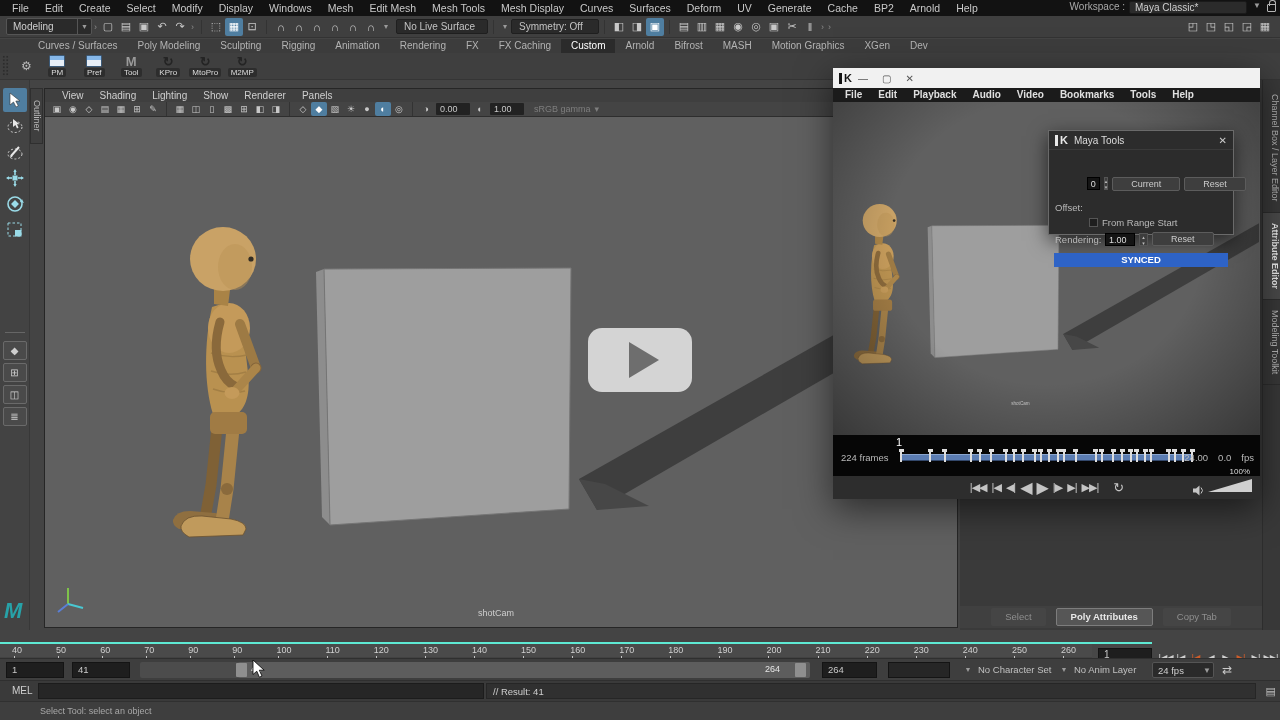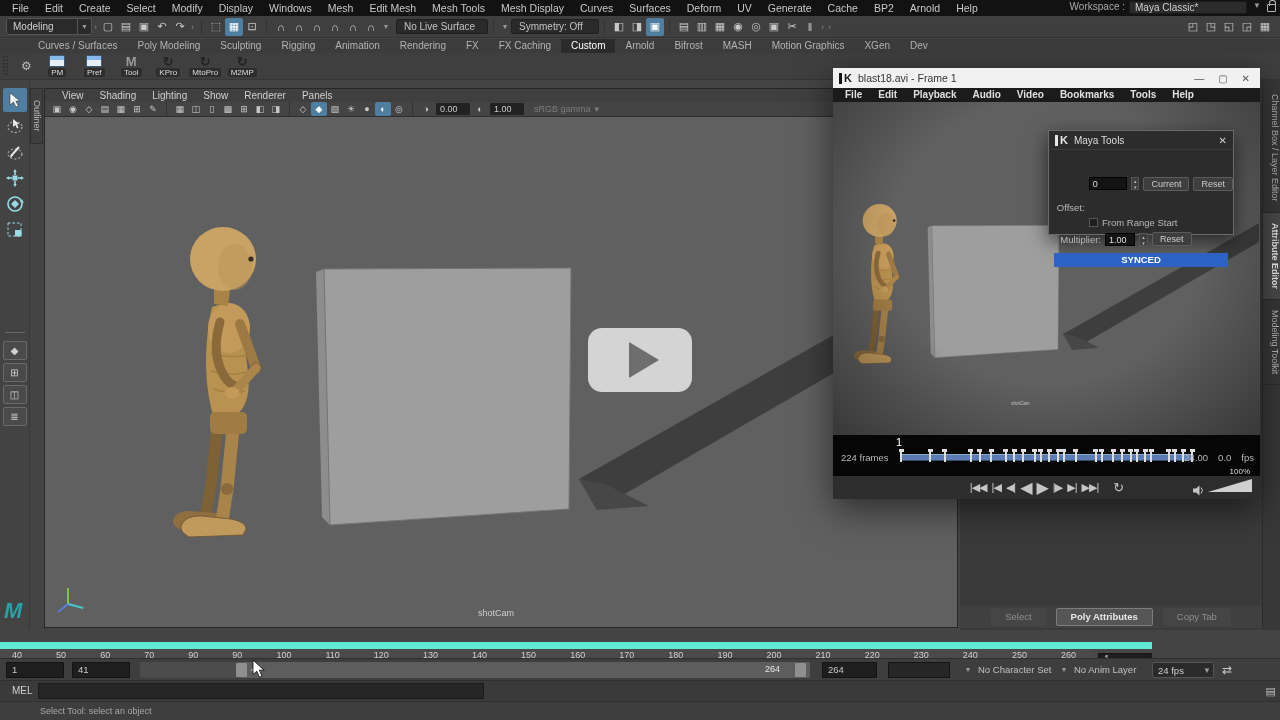--- a/index.html
+++ b/index.html
@@ -106,26 +106,26 @@
   
   .mtools { left:1048px; top:130px; width:186px; height:105px; background:#2c2c2c; border:1px solid #6a6a6a; box-shadow:0 6px 18px rgba(0,0,0,.6); z-index:50; font-size:9.5px; }
   .mt-title { height:19px; display:flex; align-items:center; padding:0 6px; border-bottom:1px solid #3a3a3a; }
   .mt-title .klogo { color:#e8e8e8; border-color:#e8e8e8; }
   .mt-title-text { flex:1; color:#ddd; font-size:10px; }
   .mt-close { color:#ccc; font-size:10px; }
   .mt-row { display:flex; align-items:center; margin-top:4px; padding-left:6px; gap:4px; }
   .mt-label { color:#b9b9b9; text-align:right; }
   .mt-input { background:#141414; border:1px solid #000; height:13px; font-size:9px; color:#ddd; padding:0 3px; line-height:12px; }
   .spinner { width:9px; height:13px; background:#3d3d3d; border:1px solid #555; color:#bbb; font-size:5px; line-height:6px; text-align:center; }
-  .mt-btn { background:#3e3e3e; border:1px solid #5c5c5c; border-radius:2px; color:#ccc; font-size:9px; padding:0 7px; height:14px; line-height:12px; }
+  .mt-btn { background:#3e3e3e; border:1px solid #5c5c5c; border-radius:2px; color:#ccc; font-size:9px; padding:0 18px; height:14px; line-height:12px; }
   .mt-check { width:9px; height:9px; background:#1e1e1e; border:1px solid #555; margin-left:34px; }
   .mt-synced { margin:7px 5px 0; height:14px; background:#2e63c6; color:#fff; font-weight:bold; text-align:center; line-height:14px; font-size:9.5px; }
 
   
-  .timeslider { left:0; top:642px; width:1152px; height:28px; background:#474747; border-top:7px solid #5eead4; }
+  .timeslider { left:0; top:642px; width:1152px; height:28px; background:#474747; border-top:2px solid #5eead4; }
   .ruler { position:absolute; left:0; top:0; width:1092px; height:27px; display:flex; justify-content:space-between; padding:1px 16px 0 12px;
            background:linear-gradient(#4a4a4a 0 13px, #424242 13px); }
   .rtick { display:flex; flex-direction:column; align-items:flex-start; }
   .rtick span { font-size:9px; color:#d0d0d0; }
   .rtick::after { content:""; width:1px; height:9px; background:#c4c4c4; margin-top:1px; margin-left:2px; }
   .cur-frame { position:absolute; left:1098px; top:4px; width:54px; height:19px; background:#1e1e1e; border:1px solid #141414; color:#c9c9c9; font-size:10px; padding-left:5px; }
   .ts-transport { position:absolute; left:1158px; top:3px; display:flex; gap:0; }
   .ts-transport .tbtn { width:15px; height:21px; display:flex; align-items:center; justify-content:center; font-size:9.5px; letter-spacing:-1px; color:#cfcfcf; }
   .tbtn.accent { color:#cd5c2a; }
 
@@ -467,21 +467,20 @@
 </div>
 <div class="abs righttabs">
     <div class="vtab">Channel Box / Layer Editor</div>
     <div class="vtab active">Attribute Editor</div>
     <div class="vtab">Modeling Toolkit</div>
   </div>
 
 <div class="abs blast">
   <div class="blast-title">
     <span class="klogo">K</span>
-    <span class="blast-title-text">blast18.avi - Frame 1</span>
     <span class="winctl">
       <span>—</span>
       <span>▢</span>
       <span>✕</span>
     </span>
   </div>
   <div class="blast-menubar">
       <span class="menu-item">File</span>
       <span class="menu-item">Edit</span>
       <span class="menu-item">Playback</span>
@@ -573,21 +572,21 @@
     <span class="mt-input" style="width:42px;">0</span>
     <span class="spinner"><span>▴</span><br><span>▾</span></span>
     <span class="mt-btn">Current</span>
     <span class="mt-btn">Reset</span>
   </div>
   <div class="mt-row">
     <span class="mt-check"></span>
     <span class="mt-label">From Range Start</span>
   </div>
   <div class="mt-row">
-    <span class="mt-label" style="width:46px;">Multiplier:</span>
+    <span class="mt-label" style="width:46px;">Rendering:</span>
     <span class="mt-input" style="width:30px;">1.00</span>
     <span class="spinner"><span>▴</span><br><span>▾</span></span>
     <span class="mt-btn">Reset</span>
   </div>
   <div class="mt-synced">SYNCED</div>
 </div>
 
 <div class="abs timeslider">
   <div class="ruler">
       <div class="rtick">
@@ -697,20 +696,21 @@
     <span>24 fps</span>
     <span class="ws-caret">▼</span>
   </div>
   <span class="rr-ico" style="left:1222px;">⇄</span>
 
 </div>
 
 <div class="abs melrow">
   <span class="mel-label">MEL</span>
   <input class="mel-input" value="" style="">
+  <span class="mel-result">// Result: 41</span>
   <span class="mel-ico">▤</span>
 </div>
 <div class="abs helprow">
   <span class="help-text">Select Tool: select an object</span>
 </div>
 
 <svg class="abs cursor" style="left:252px; top:660px;" width="14" height="19">
   <polygon points="1,0 1,14.5 4.8,11.2 7.4,17.2 10,16 7.3,10.2 12.2,10.2" fill="#fff" stroke="#000" stroke-width="0.8"></polygon>
 </svg>
 

